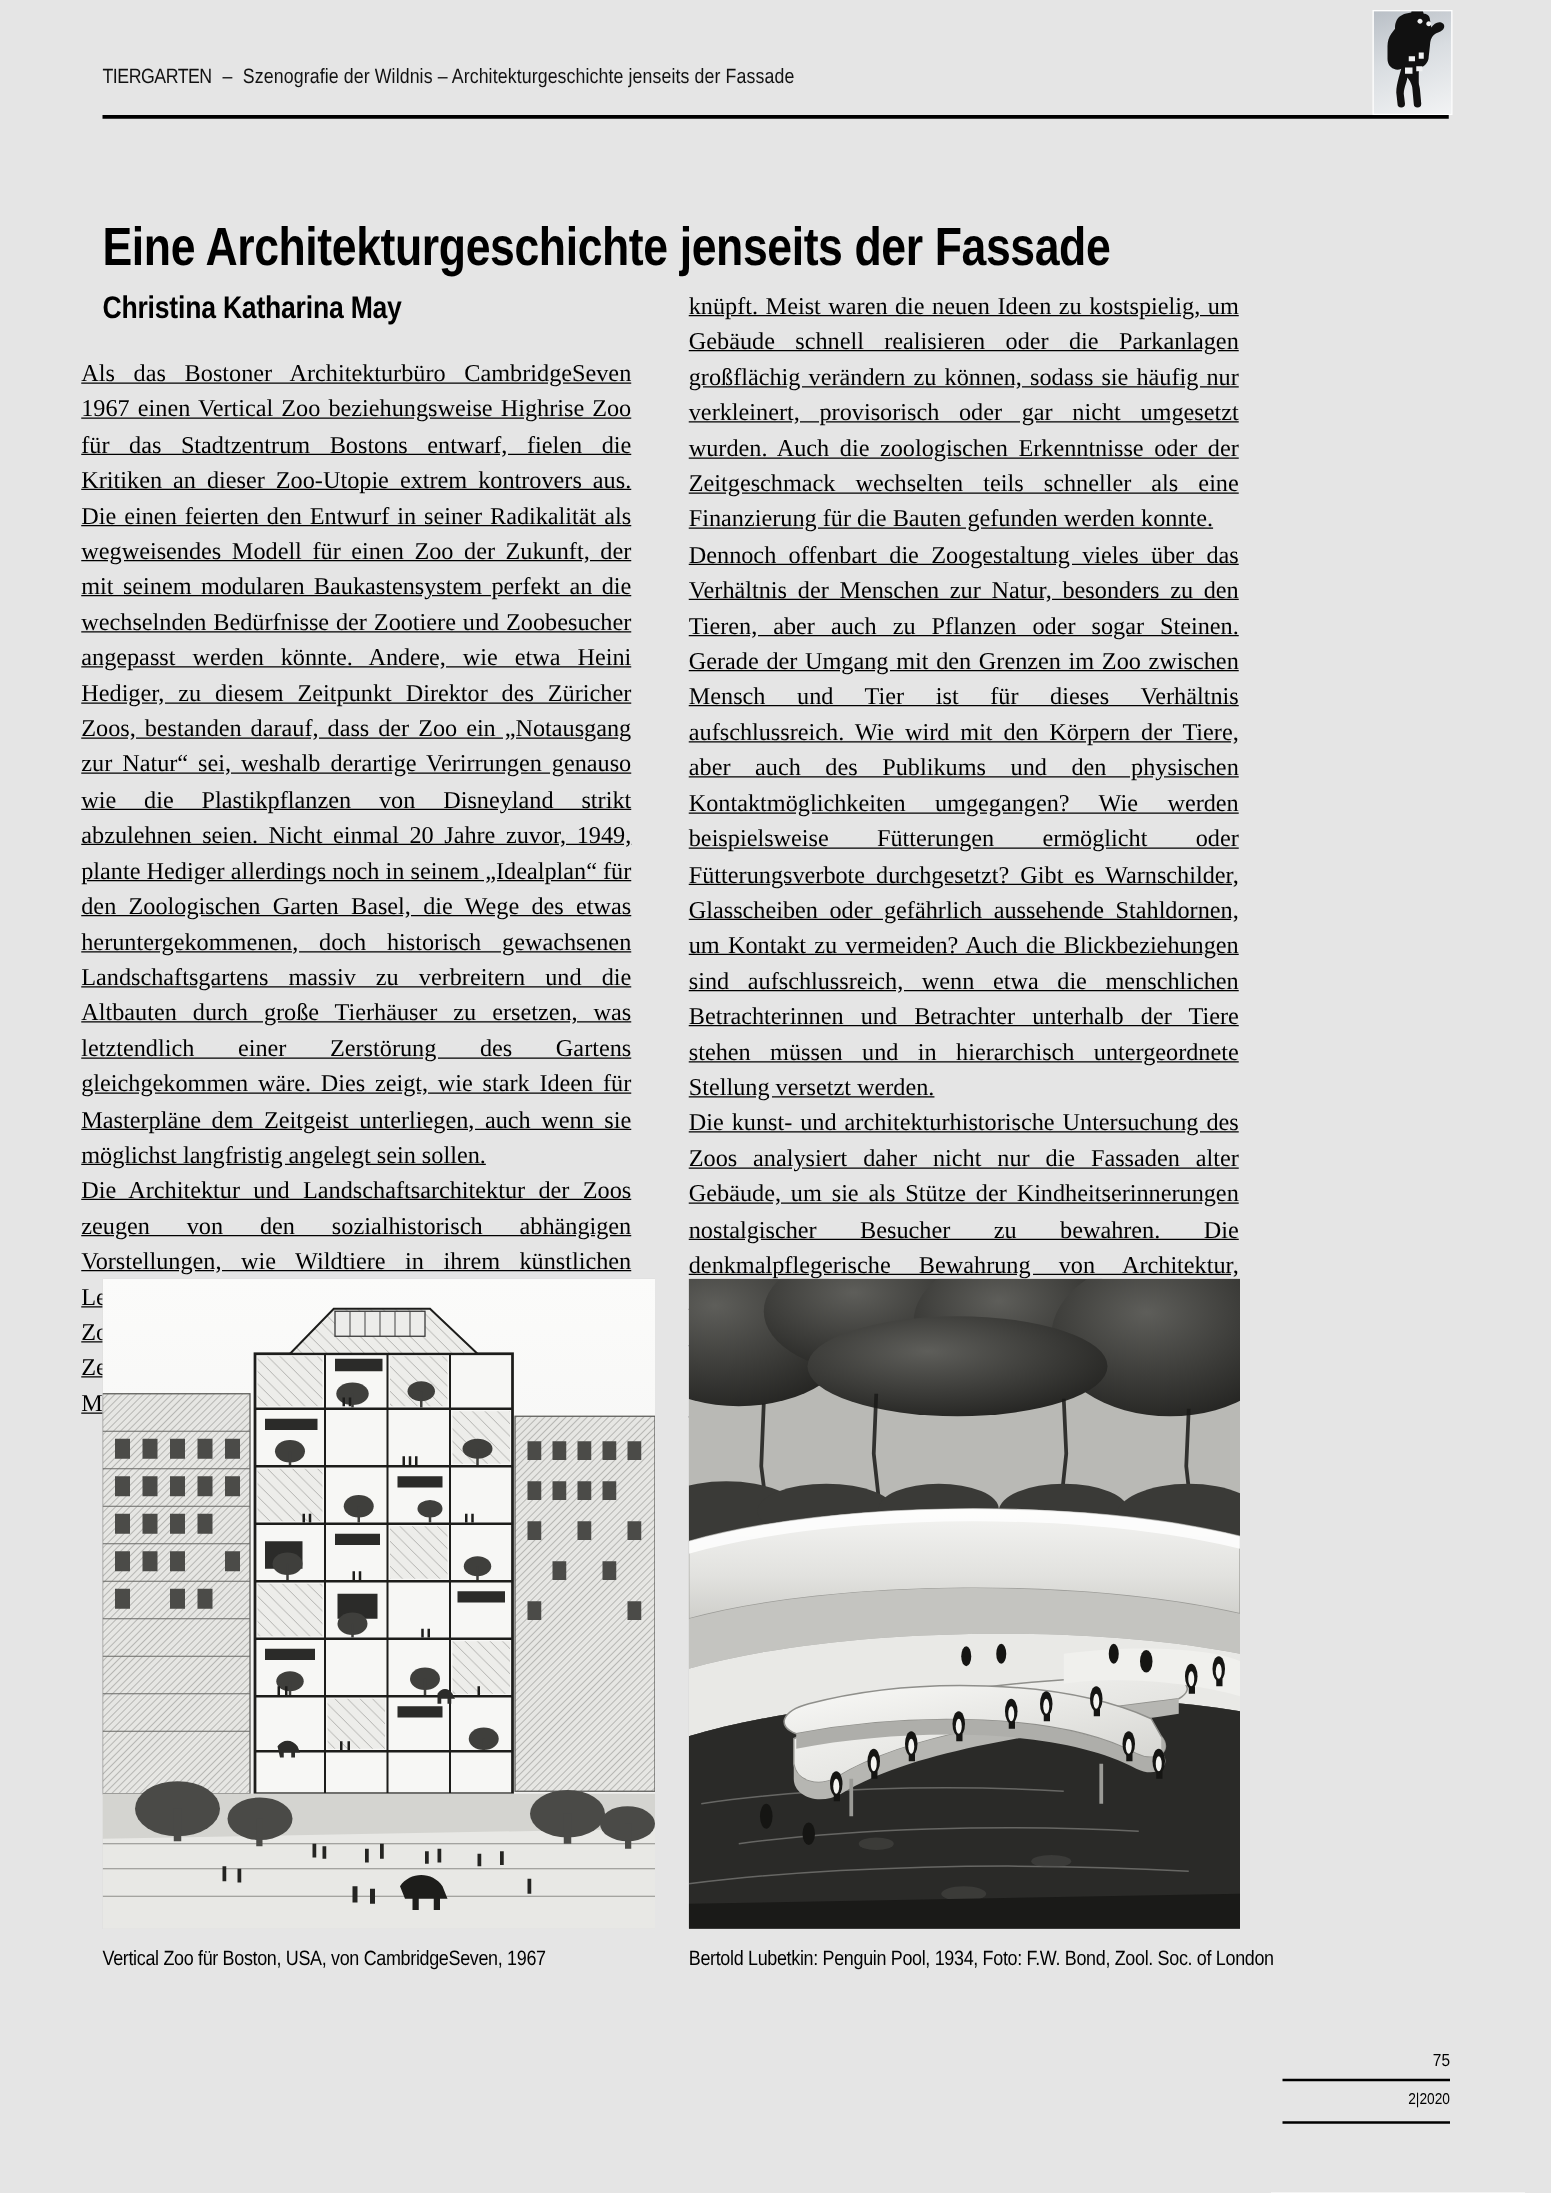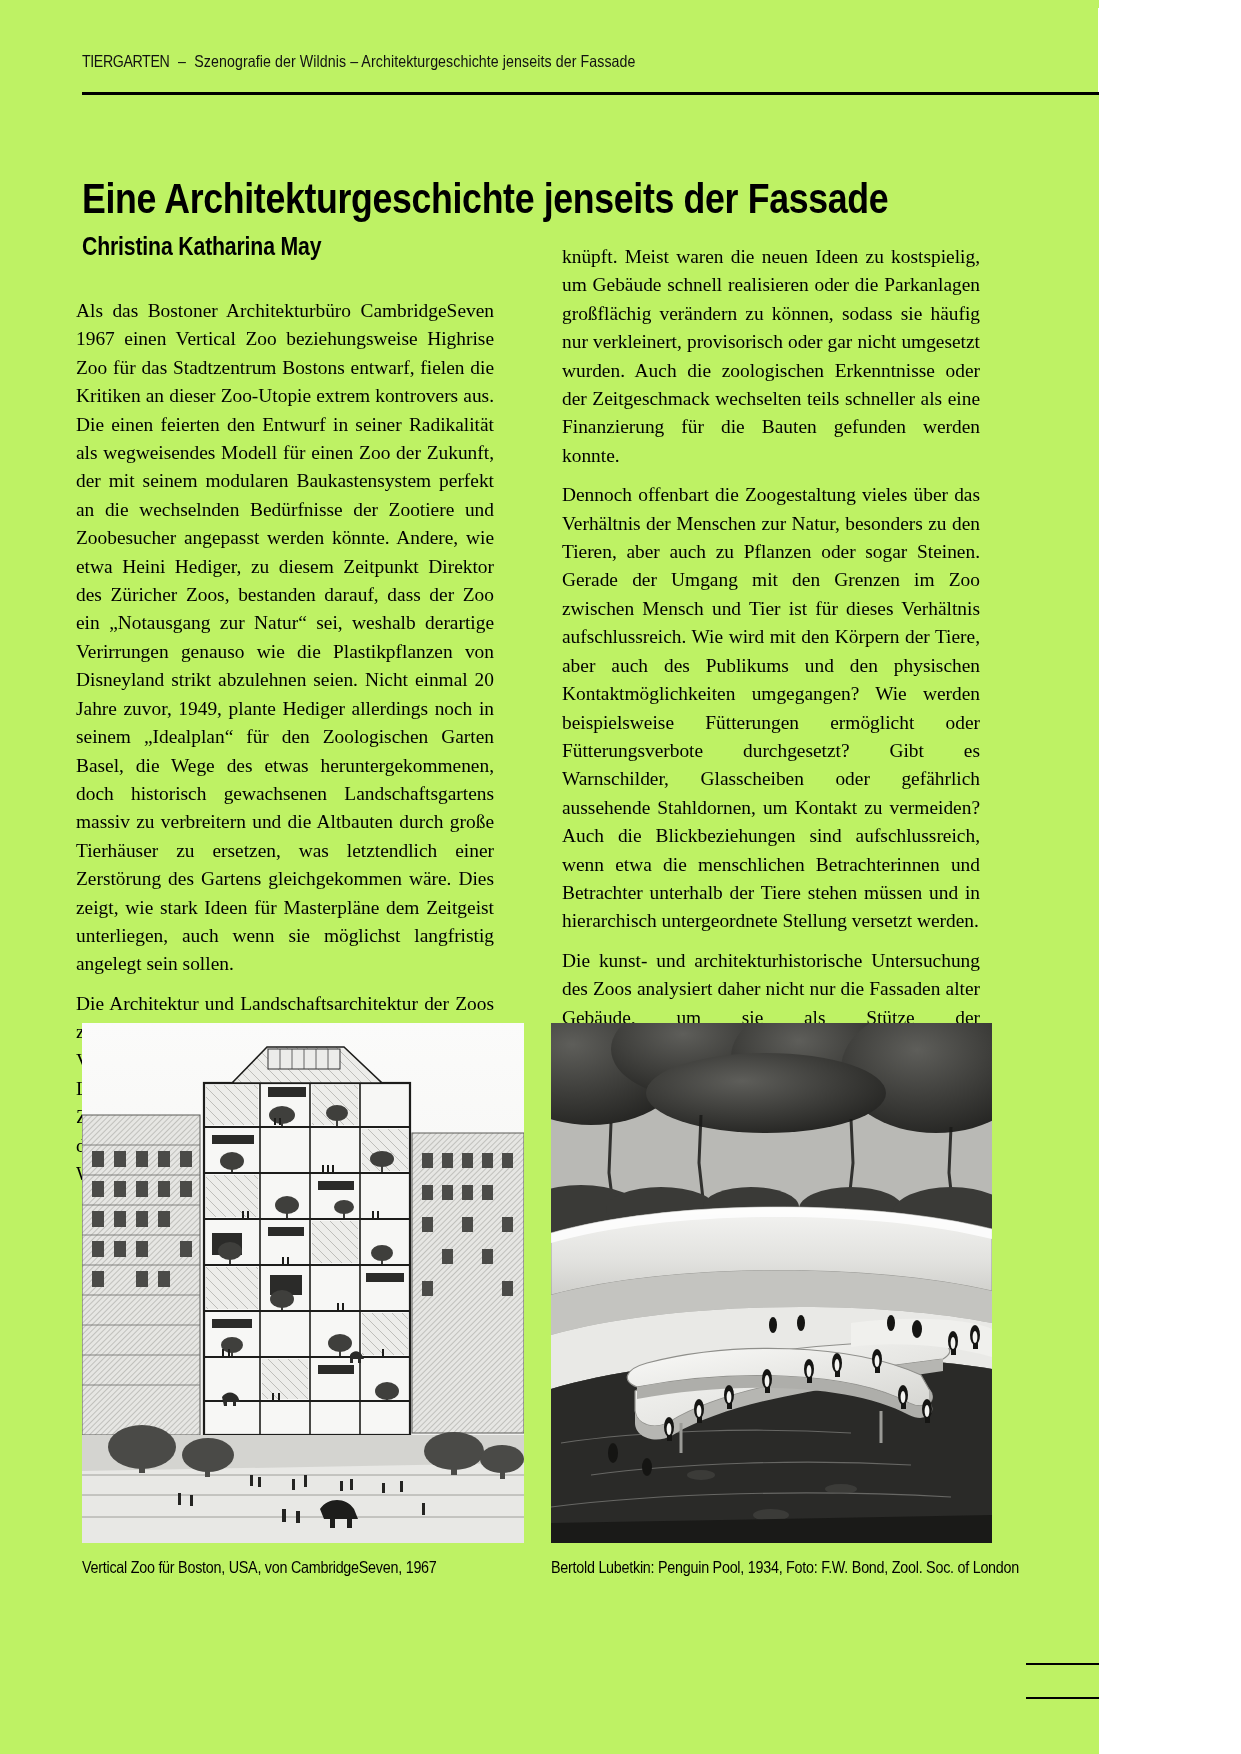--- a/index.html
+++ b/index.html
@@ -2,23 +2,23 @@
 <html><head>
 <meta charset="utf-8">
 <style>
   html, body {
     margin: 0;
     padding: 0;
     background: #ffffff;
   }
   .page {
     position: relative;
-    width: 1099px;
+    width: 1241px;
     height: 1754px;
-    background: #bef264;
+    background: #e5e5e5;
     font-family: "Liberation Serif", serif;
     overflow: hidden;
   }
 
   
   .runhead {
     position: absolute;
     left: 82px;
     top: 52px;
     width: 860px;
@@ -90,21 +90,21 @@
   .col {
     position: absolute;
     font-family: "Liberation Serif", serif;
     font-size: 19.4px;
     line-height: 28.4px;
     color: #000000;
     text-align: justify;
     text-justify: inter-word;
     hyphens: manual;
   }
-  .col p { margin: 11px; }
+  .col p { margin: 0; text-decoration: underline; }
   .col-left  { left: 65px;  top: 286px; width: 440px; }
   .col-right { left: 551px; top: 232px; width: 440px; }
 
   
   .figure { position: absolute; }
   .fig-left  { left: 82px;  top: 1023px; width: 442px; height: 520px; }
   .fig-right { left: 551px; top: 1023px; width: 441px; height: 520px; }
 
   .fig-frame {
     width: 100%;

